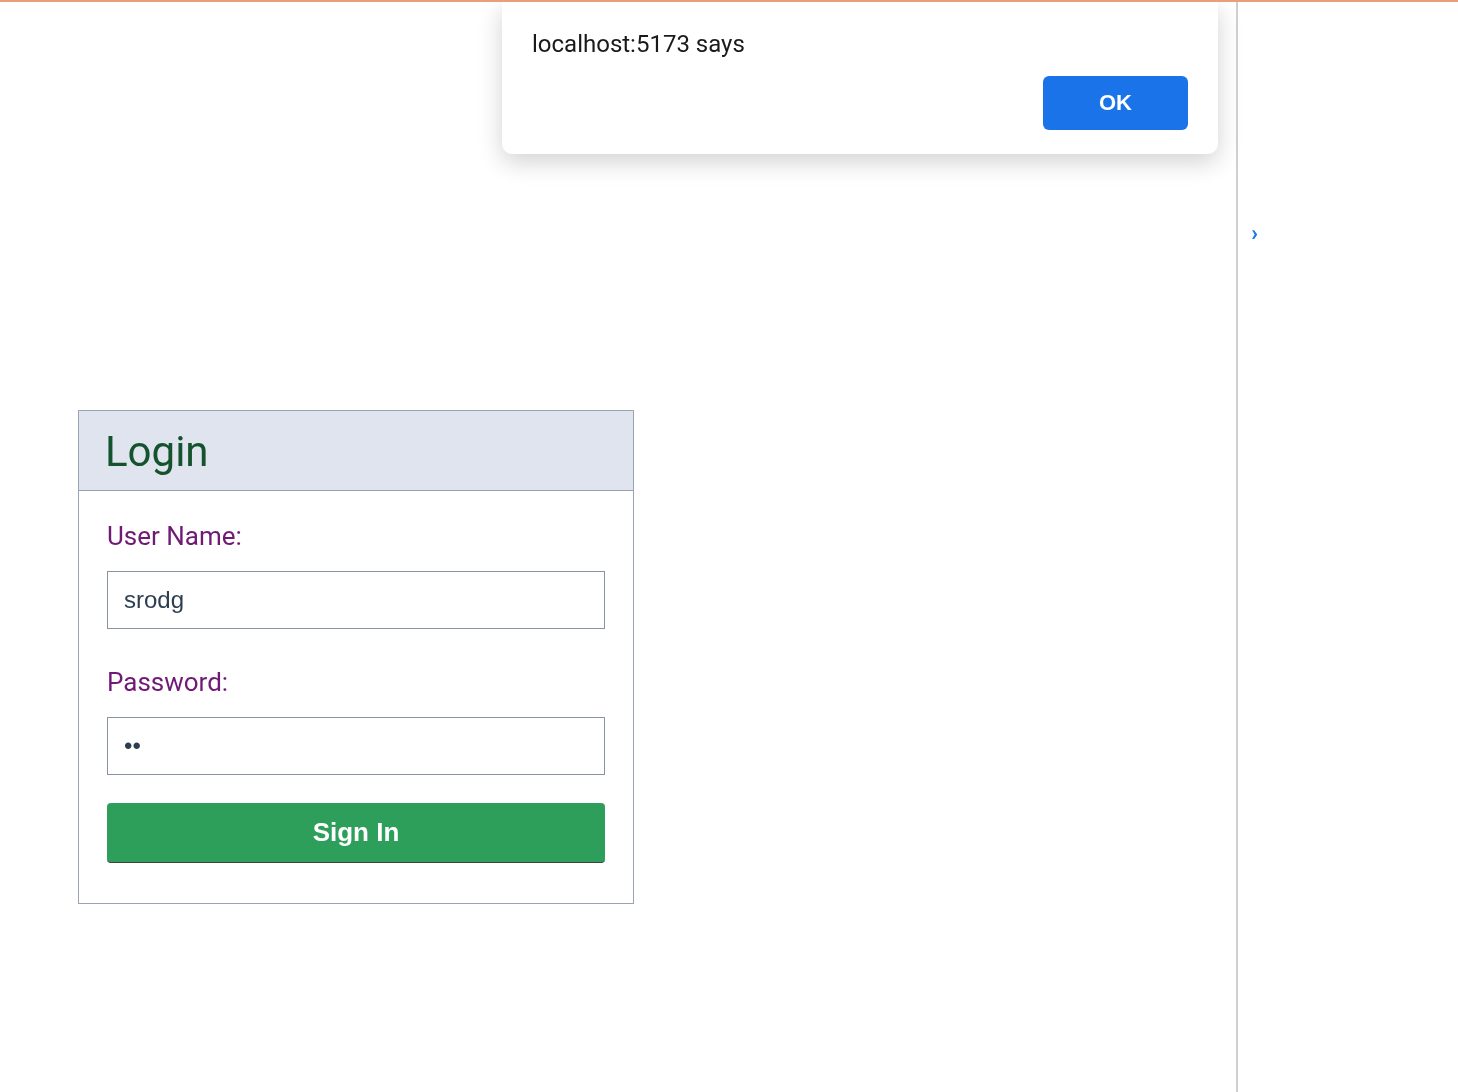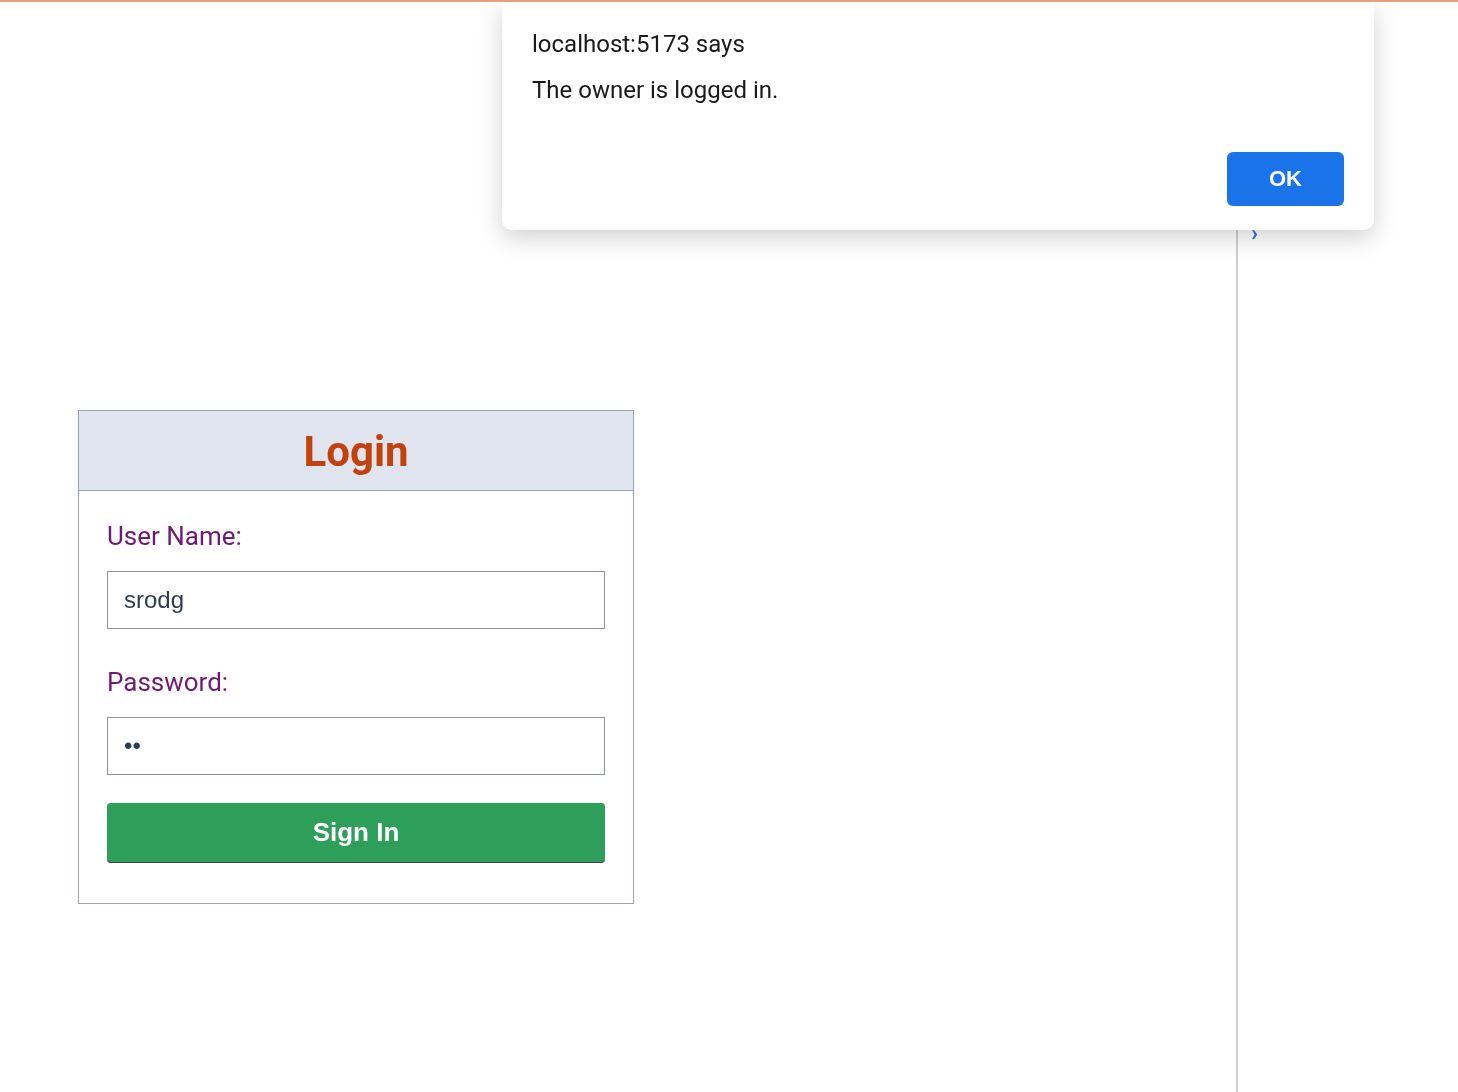--- a/index.html
+++ b/index.html
@@ -34,23 +34,22 @@
     }
     
     .login-header {
       background: #dfe4ef;
       padding: 16px 26px 14px 26px;
       border-bottom: 1px solid #9aa3b2;
     }
     
     .login-title {
       font-size: 42px;
-      font-weight: 700;
-      color: #c2410c;
-      text-align: center;
+      font-weight: 400;
+      color: #14532d;
     }
     
     .login-body {
       padding: 30px 28px 40px 28px;
     }
     
     .form-label {
       display: block;
       font-size: 26px;
       color: #701a75;
@@ -84,21 +83,21 @@
       border-bottom: 1px solid #404040;
       border-radius: 4px;
       cursor: pointer;
       margin-top: 8px;
     }
     
     .alert-dialog {
       position: absolute;
       top: 0;
       left: 502px;
-      width: 872px;
+      width: 716px;
       background: #ffffff;
       border-radius: 0 0 10px 10px;
       box-shadow: 0 8px 24px rgba(0,0,0,0.18);
       padding: 28px 30px 24px 30px;
       z-index: 1000;
     }
     
     .alert-origin {
       font-size: 24px;
       color: #1a1a1a;
@@ -114,21 +113,21 @@
     .alert-actions {
       display: flex;
       justify-content: flex-end;
     }
     
     .ok-button {
       background: #1a73e8;
       color: #ffffff;
       border: none;
       border-radius: 6px;
-      padding: 14px 42px;
+      padding: 14px 56px;
       font-size: 22px;
       font-weight: 600;
       cursor: pointer;
     }
     
     .chevron-right {
       position: absolute;
       right: -22px;
       top: 218px;
       color: #1a73e8;
@@ -156,17 +155,16 @@
       <button class="signin-button">Sign In</button>
     </div>
   </div>
 
   <span class="chevron-right">›</span>
 
 </div>
 
 <div class="alert-dialog">
   <div class="alert-origin">localhost:5173 says</div>
-  <div class="alert-message">The owner is logged in.</div>
   <div class="alert-actions">
     <button class="ok-button">OK</button>
   </div>
 </div>
 
 </body></html>

